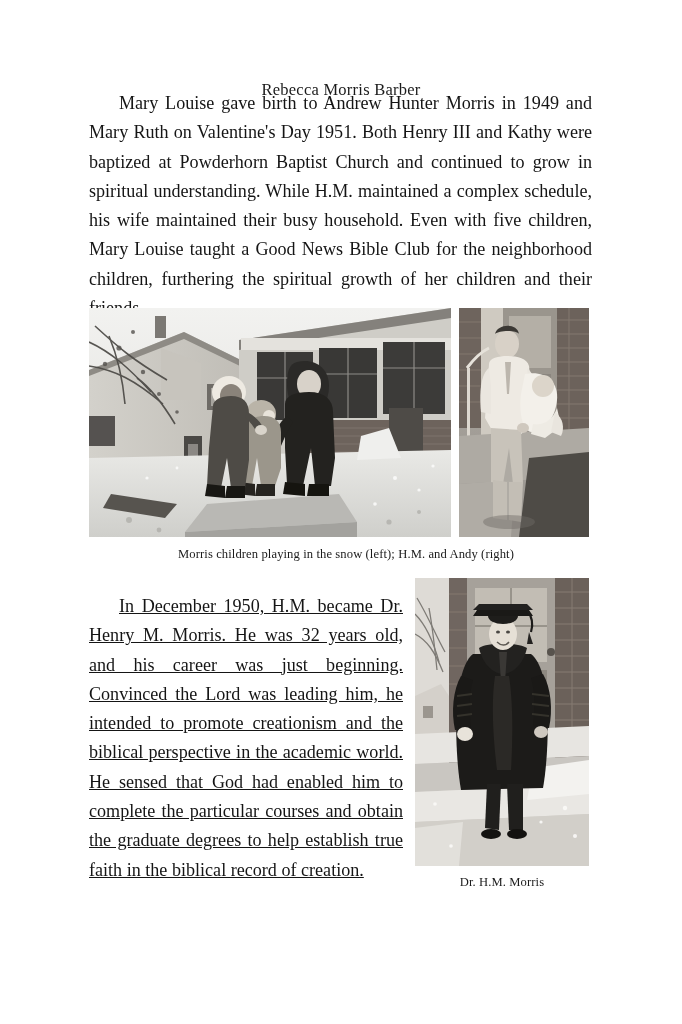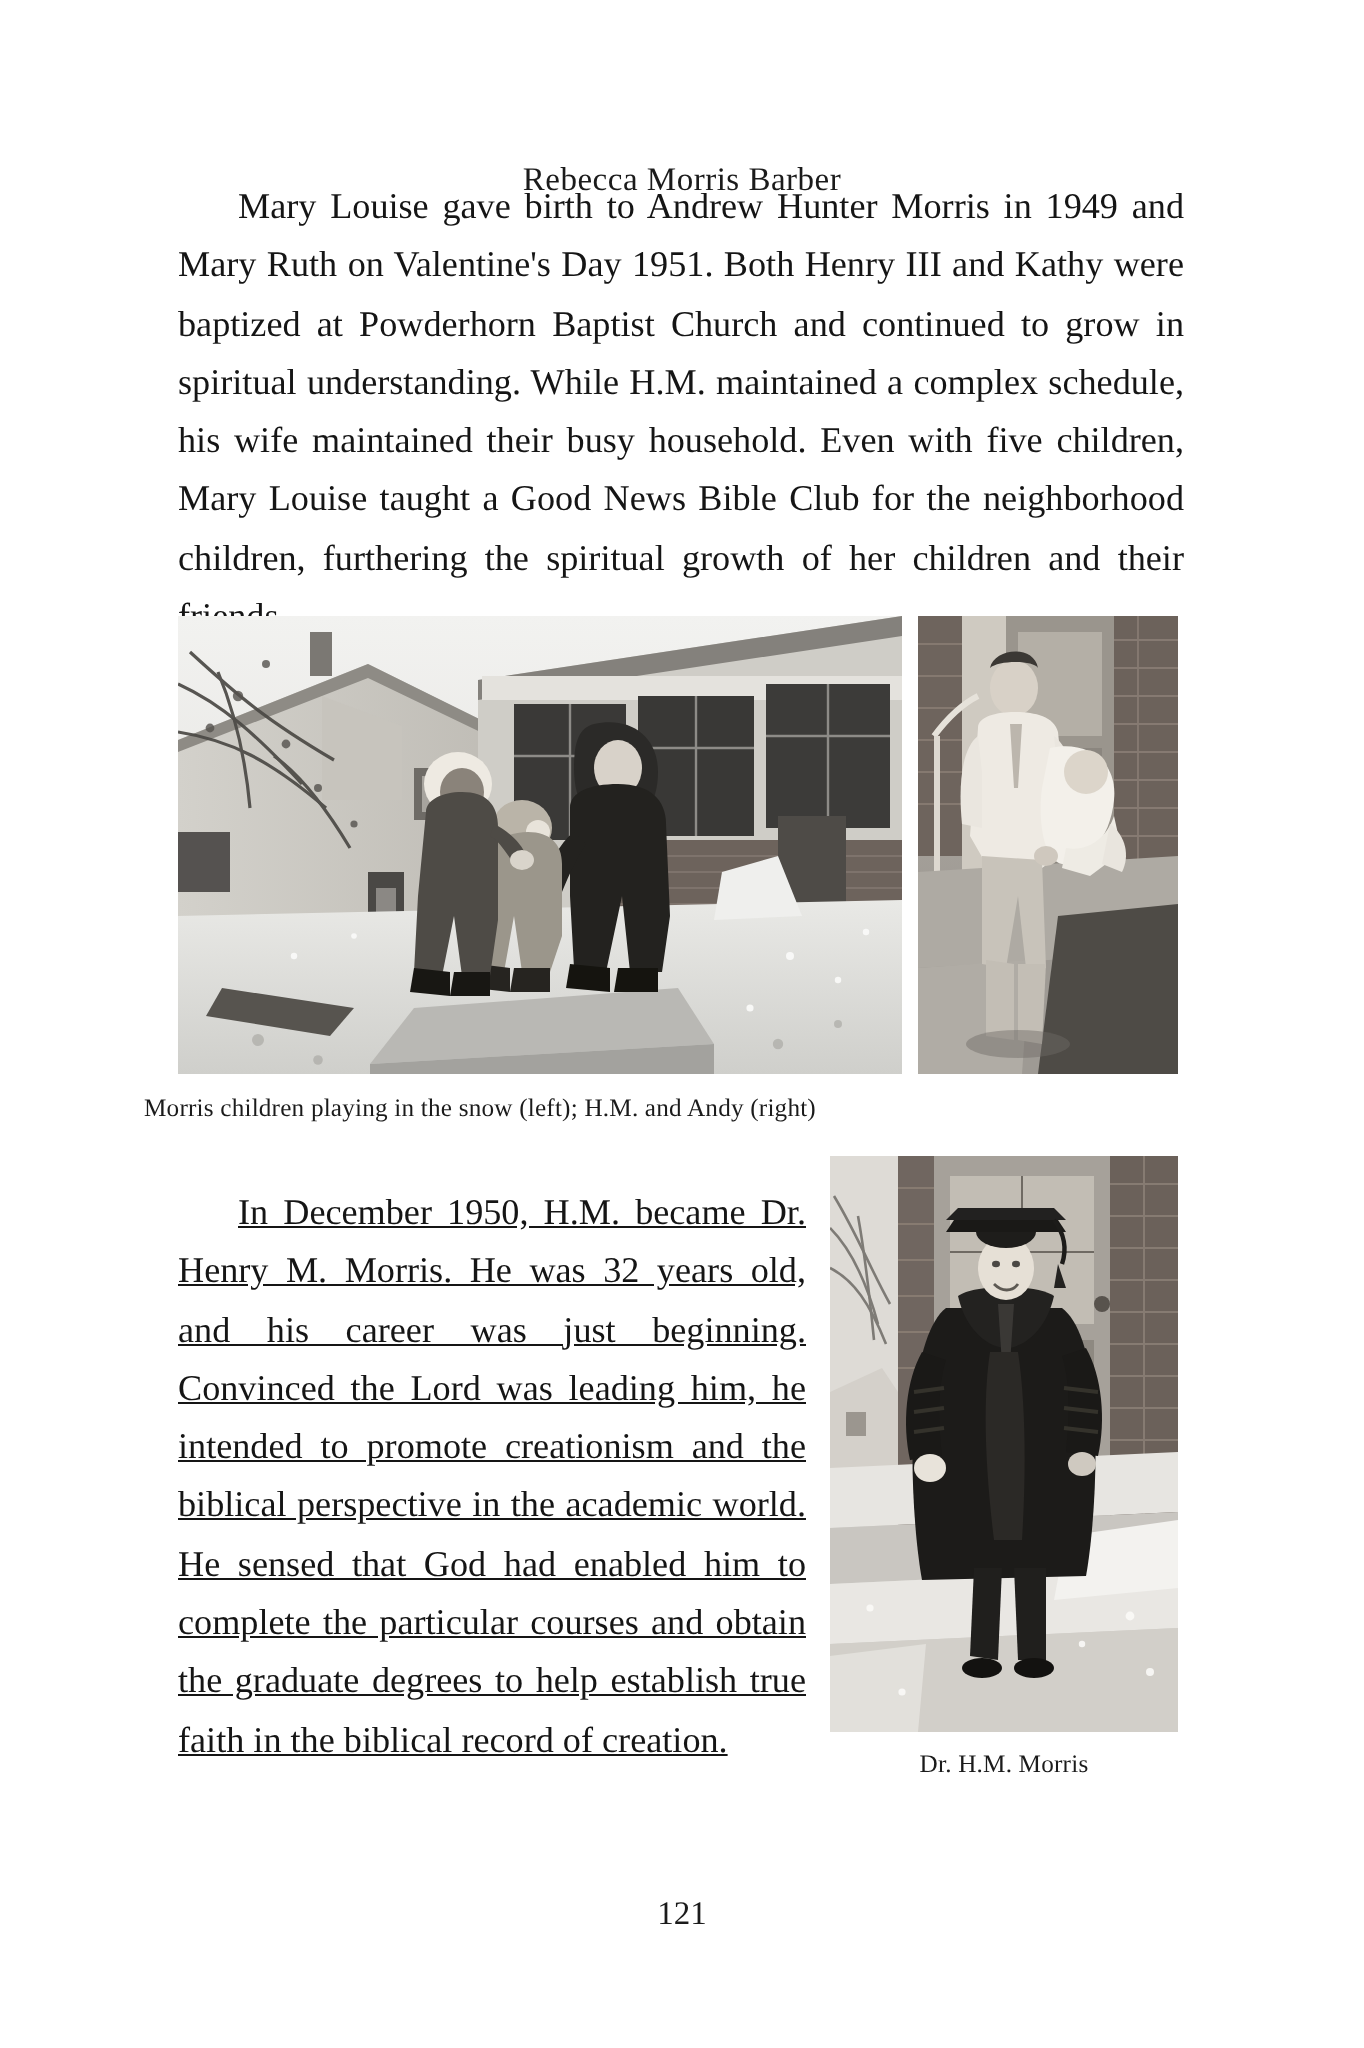--- a/index.html
+++ b/index.html
@@ -60,21 +60,21 @@
   }
 
   
   .caption {
     position: absolute;
     font-size: 12.6px;
     line-height: 16px;
     color: #1b1b1b;
     letter-spacing: 0.1px;
   }
-  .caption-1 { left: 72px; top: 546px; width: 500px; text-align: left; font-family: Liberation Serif, serif; }
+  .caption-1 { left: 96px; top: 546px; width: 500px; text-align: center; font-family: Liberation Serif, serif; }
   .caption-2 { left: 415px; top: 874px; width: 174px; text-align: center; }
 
   
   .folio {
     position: absolute;
     left: 0;
     top: 947px;
     width: 682px;
     text-align: center;
     font-size: 16.5px;
@@ -419,15 +419,14 @@
           <circle cx="20" cy="226" r="1.8"></circle>
         <circle cx="160" cy="258" r="2"></circle>
           <circle cx="36" cy="268" r="1.8"></circle>
         <circle cx="126" cy="244" r="1.6"></circle>
       </g>
     </svg>
   </div>
 
   <div class="caption caption-2">Dr. H.M. Morris</div>
 
-  <div class="folio">121</div>
 
 </div>
 
 </body></html>

